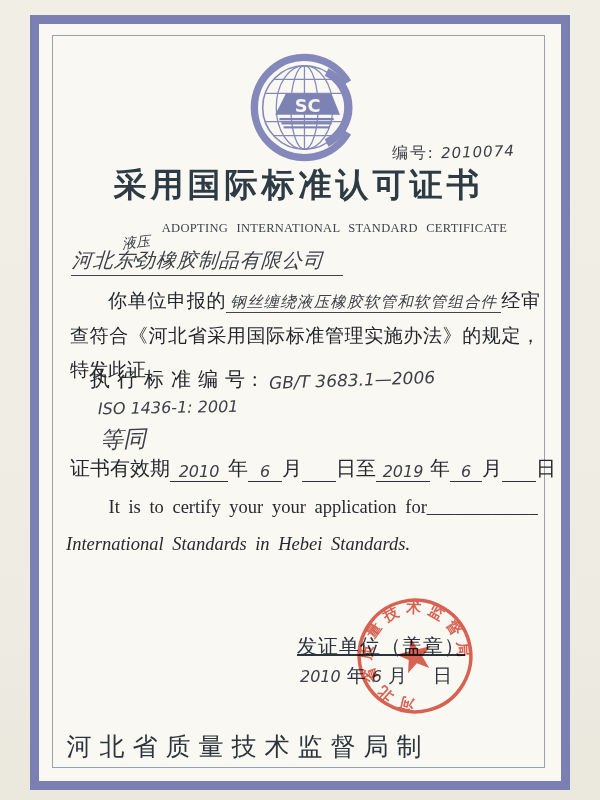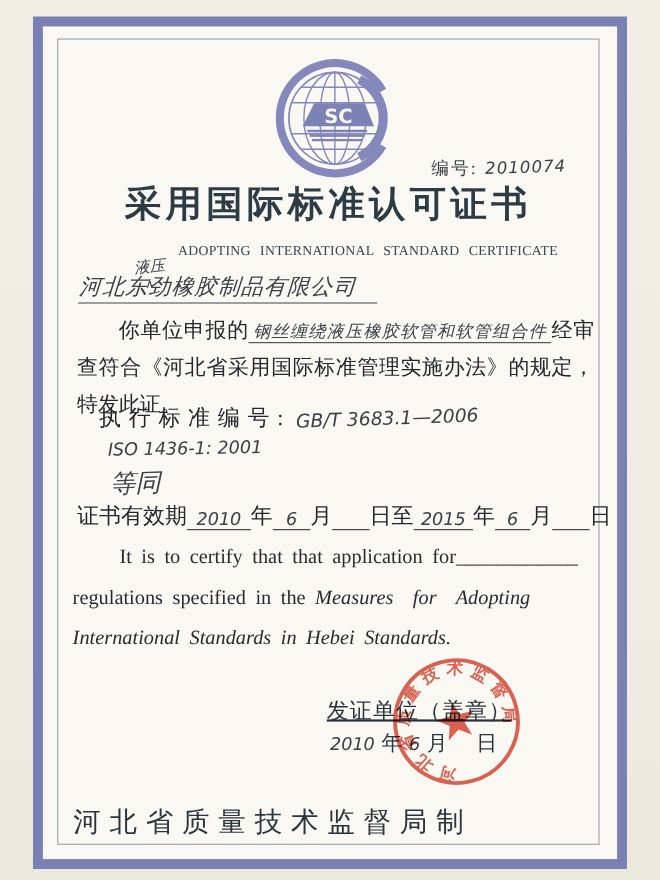--- a/index.html
+++ b/index.html
@@ -133,31 +133,30 @@
   </div>
 
   <div class="validity">
     <span>证书有效期</span>
     <span class="cell cy1 hand">2010</span>
     <span>年</span>
     <span class="cell cm1 hand">6</span>
     <span>月</span>
     <span class="cell cd1"></span>
     <span>日至</span>
-    <span class="cell cy2 hand">2015</span>
+    <span class="cell cy2 hand">2019</span>
     <span>年</span>
     <span class="cell cm2 hand">6</span>
     <span>月</span>
     <span class="cell cd2"></span>
     <span>日</span>
   </div>
 
   <div class="english">
-    <div class="en-l1">It is to certify that that application for____________</div>
-    <div><span>regulations specified in the </span><span class="en-it en-sp">Measures for Adopting</span></div>
+    <div class="en-l1">It is to certify your your application for____________</div>
     <div class="en-it">International Standards in Hebei Standards.</div>
   </div>
 
   <div class="issuer">发证单位（盖章）</div>
   <div class="issue-date">
     <span class="hand">2010</span>
     <span class="d-y">年</span>
     <span class="hand">6</span>
     <span class="d-m">月</span>
     <span>日</span>

